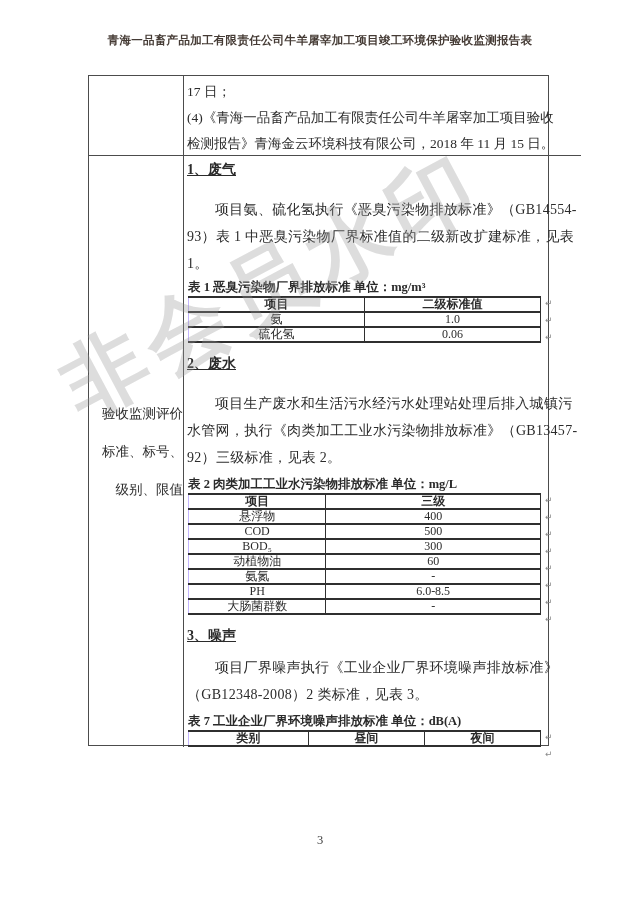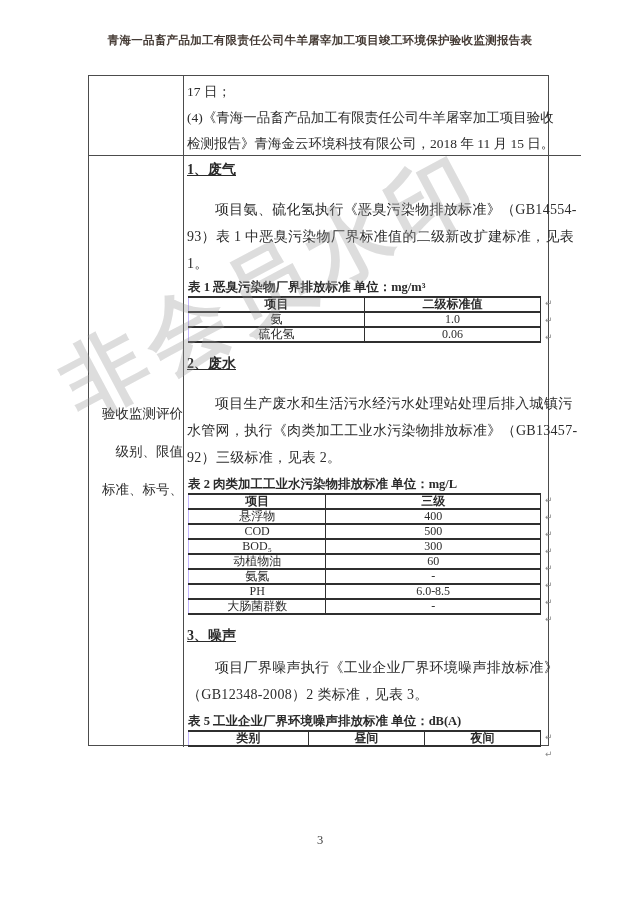--- a/index.html
+++ b/index.html
@@ -103,22 +103,22 @@
     <div class="cell"></div>
 
     <div class="cell ref-cell">
       <div class="ref-line">17 日；</div>
       <div class="ref-line">(4)《青海一品畜产品加工有限责任公司牛羊屠宰加工项目验收</div>
       <div class="ref-line">检测报告》青海金云环境科技有限公司，2018 年 11 月 15 日。</div>
     </div>
 
     <div class="cell cell-r2 label-cell">
       <div class="label-line">验收监测评价</div>
+      <div class="label-line">标准、标号、</div>
       <div class="label-line">级别、限值</div>
-      <div class="label-line">标准、标号、</div>
     </div>
 
     <div class="cell cell-r2 content-cell">
 
       <div class="sec-heading">1、废气</div>
       <div class="para">
         <div class="para-line indent">项目氨、硫化氢执行《恶臭污染物排放标准》（GB14554-</div>
         <div class="para-line">93）表 1 中恶臭污染物厂界标准值的二级新改扩建标准，见表</div>
         <div class="para-line">1。</div>
       </div>
@@ -201,21 +201,21 @@
         <span class="pmark" style="top:137px">↵</span>
       </div>
 
       <div class="sec-heading gap-after-tbl">3、噪声</div>
       <div class="para mt8">
         <div class="para-line indent">项目厂界噪声执行《工业企业厂界环境噪声排放标准》</div>
         <div class="para-line">（GB12348-2008）2 类标准，见表 3。</div>
       </div>
 
       <div class="tbl-wrap mt6">
-        <div class="tbl-title">表 5  工业企业厂界环境噪声排放标准  单位：dB(A)</div>
+        <div class="tbl-title">表 7  工业企业厂界环境噪声排放标准  单位：dB(A)</div>
         <table class="inner">
           <tbody>
               <tr>
             <th style="width:34%">类别</th>
             <th style="width:33%">昼间</th>
             <th>夜间</th>
           </tr>
         </tbody>
           </table>
         <span class="pmark" style="top:18px">↵</span>

